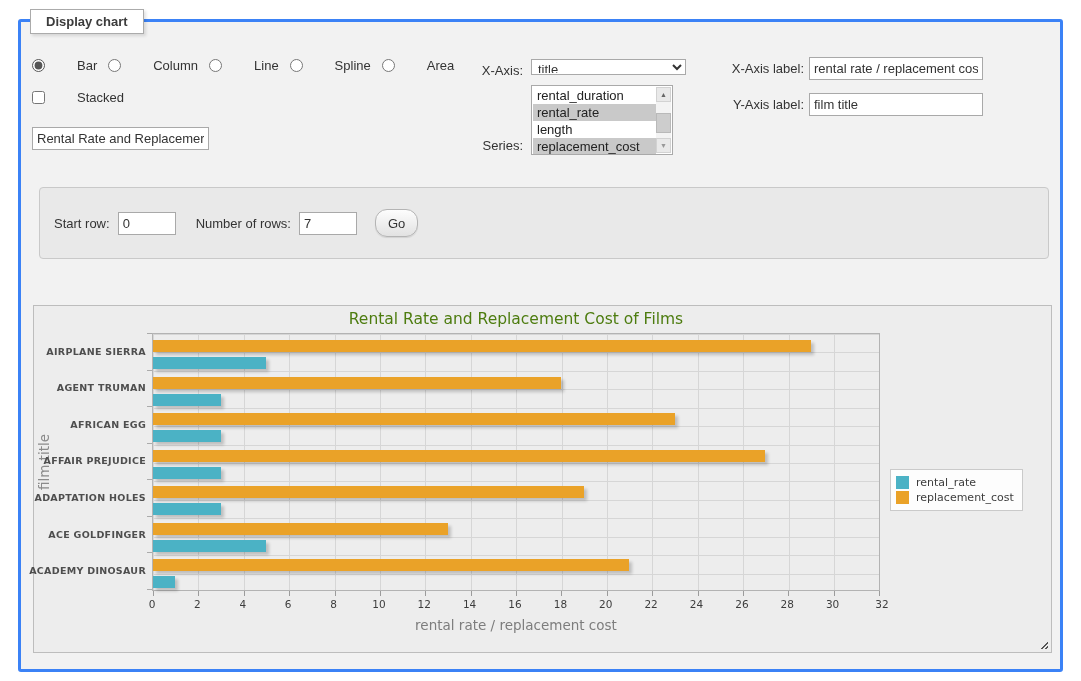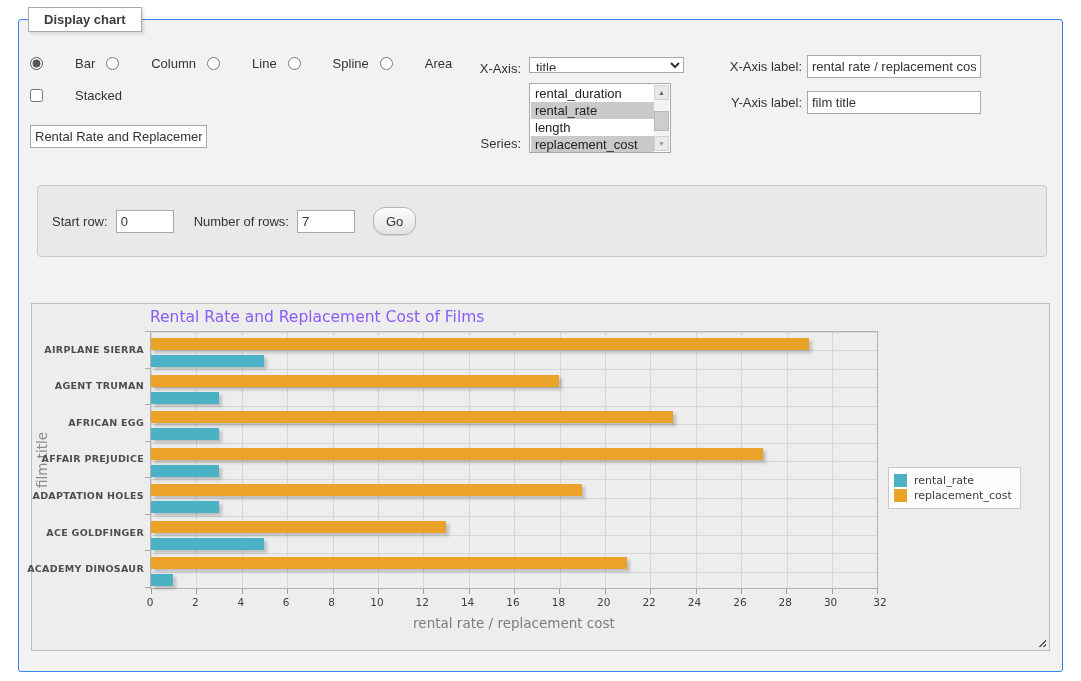--- a/index.html
+++ b/index.html
@@ -3,21 +3,21 @@
 <meta charset="utf-8">
 <style>
   html,body{margin:0;padding:0;}
   body{
     width:1081px;height:681px;background:#ffffff;position:relative;overflow:hidden;
     font-family:"Liberation Sans",sans-serif;
   }
   
   .fieldset{
     position:absolute;left:18px;top:19px;width:1045px;height:653px;
-    background:#f2f2f2;border:1px solid #3b82f6;border-radius:3px;box-sizing:border-box;
+    background:#f2f2f2;border:3px solid #3b82f6;border-radius:3px;box-sizing:border-box;
   }
   .legend-box{
     position:absolute;left:9px;top:-13px;background:#ffffff;border:1px solid #ababab;
     padding:4px 15px;font-size:13px;font-weight:bold;color:#3c3c3c;
     box-shadow:2px 2px 3px rgba(0,0,0,0.12);white-space:nowrap;
   }
   
   .ctl{position:absolute;font-size:13px;color:#333;}
   .radio-item{display:inline-flex;align-items:center;margin-right:11px;gap:27px;}
   input[type=radio],input[type=checkbox]{margin:0 5px 0 0;width:13px;height:13px;accent-color:#555;}
@@ -50,21 +50,21 @@
   .go-btn{
     margin-left:18px;height:28px;padding:0 12px;border:1px solid #b4b4b4;border-radius:12px;
     background:linear-gradient(#fdfdfd,#e2e2e2);font-size:13px;color:#333;font-family:inherit;
     box-shadow:0 1px 1px rgba(0,0,0,0.1);cursor:pointer;
   }
   
   .chart-panel{
     position:absolute;left:12px;top:283px;width:1019px;height:348px;background:#ededed;
     border:1px solid #bdbdbd;box-sizing:border-box;font-family:"DejaVu Sans",sans-serif;
   }
-  .chart-title{position:absolute;left:118px;top:4px;width:728px;font-size:15.5px;color:#8b5cf6;}
+  .chart-title{position:absolute;left:118px;top:4px;width:728px;text-align:center;font-size:15.5px;color:#4d7c0f;}
   .plot{
     position:absolute;left:118px;top:27px;width:728px;height:258px;border:1px solid #b3b3b3;box-sizing:border-box;
     background-image:
       repeating-linear-gradient(to right,#d6d6d6 0 1px,transparent 1px 45.4px),
       repeating-linear-gradient(to bottom,#d6d6d6 0 1px,transparent 1px 18.43px);
   }
   .bar-row{position:absolute;left:0;width:100%;}
   .bar{position:absolute;left:0;height:12px;box-shadow:3px 3px 3px rgba(0,0,0,0.2);}
   .ycats{position:absolute;left:0;top:27px;width:112px;height:258px;}
   .ycat{position:absolute;left:0;right:0;text-align:right;font-size:9.5px;font-weight:600;color:#4e4e4e;

